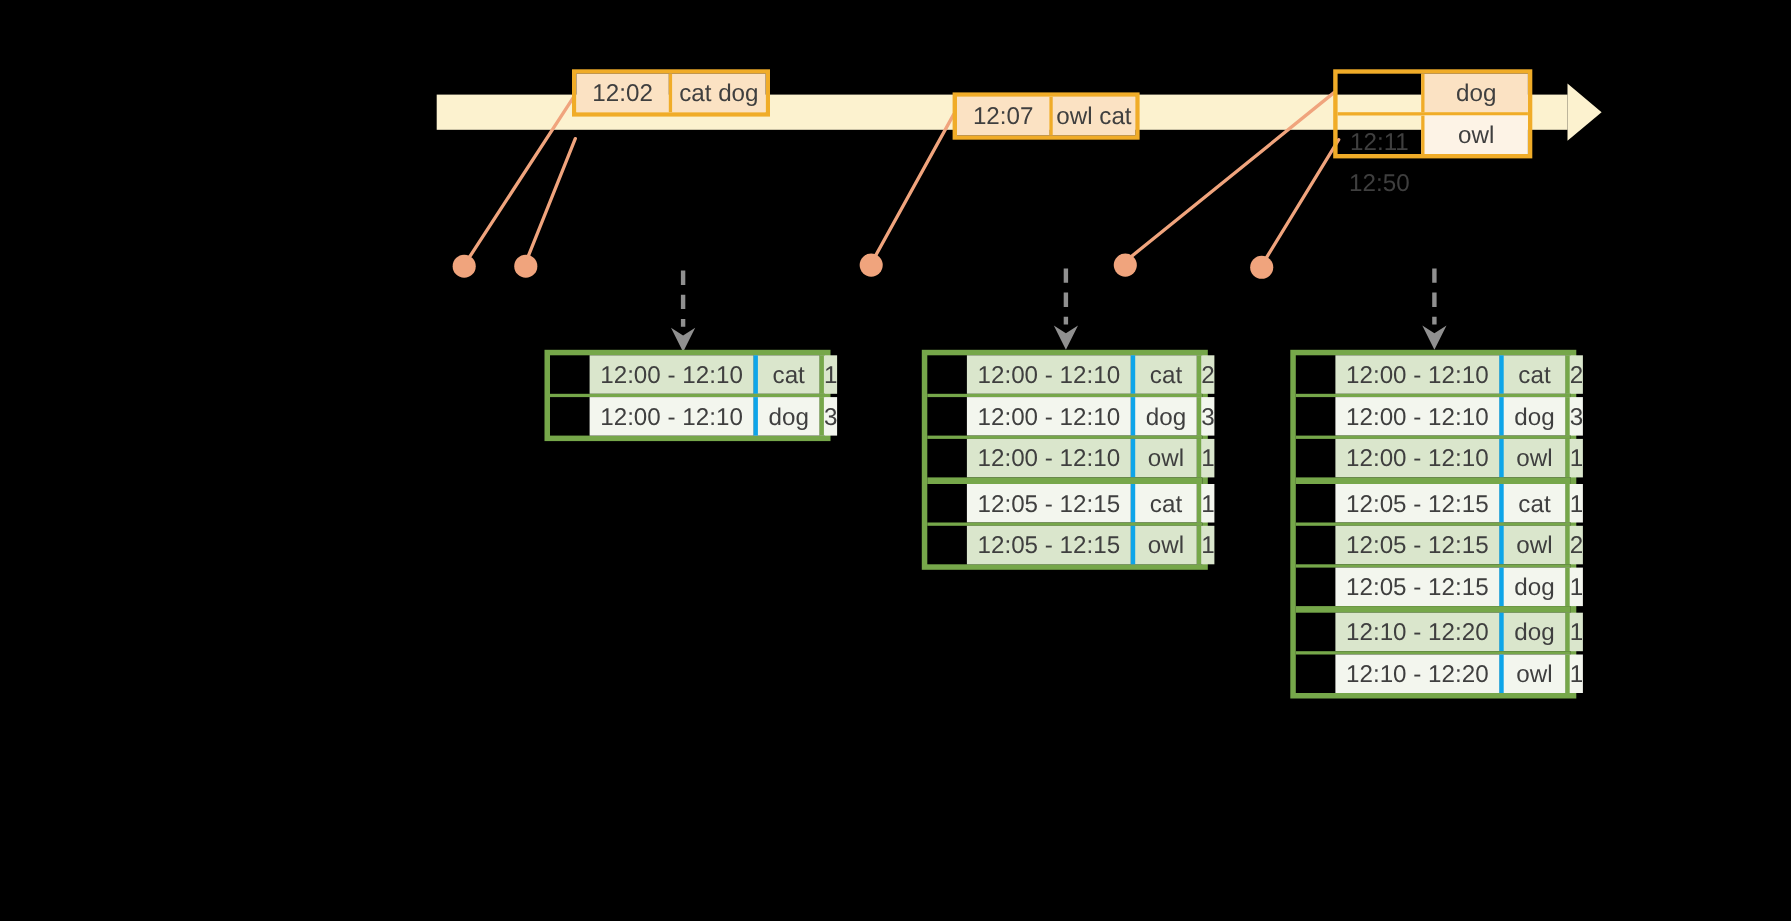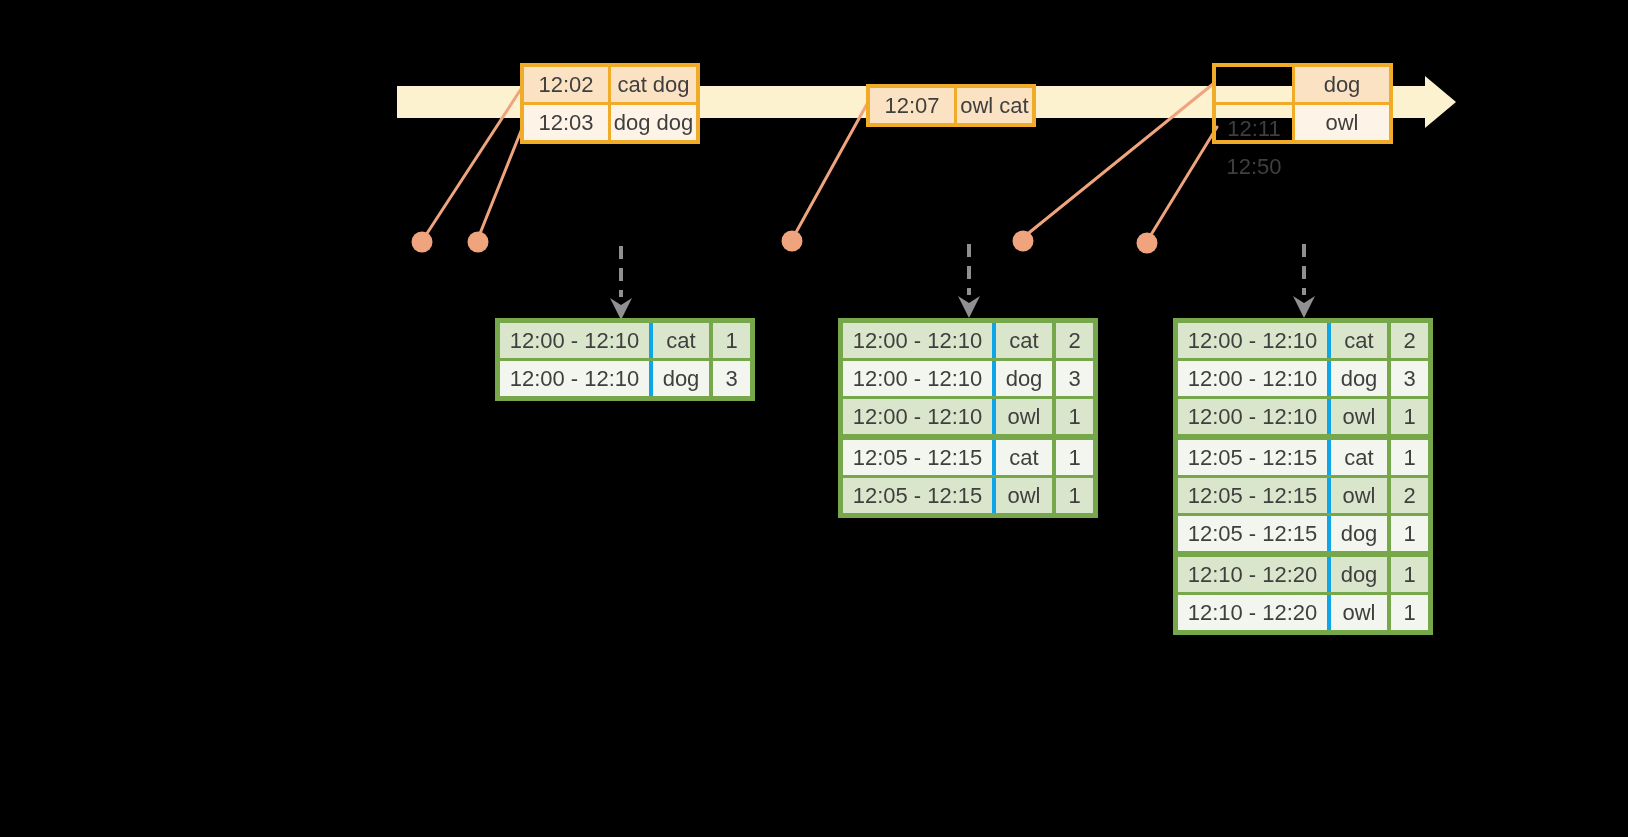--- a/index.html
+++ b/index.html
@@ -20,21 +20,21 @@
   .event-row{display:flex;height:35px;}
   .event-row + .event-row{border-top:3px solid #F0AC28;}
   .event-row .ecell{line-height:35px;text-align:center;font-size:22px;}
   .event-row .time{flex:0 0 84px;}
   .event-box.b3 .time{flex:0 0 76px;margin-top:44px;}
   .event-row .words{flex:1;border-left:3px solid #F0AC28;}
   .event-row:nth-child(1) .ecell{background:#FBE2C3;}
   .event-row:nth-child(2) .ecell{background:#FDF3E6;}
   
   .result-table{position:absolute;width:250px;border:5px solid #76A74A;display:flex;flex-direction:column;}
-  .rrow{display:flex;height:35px;}
+  .rrow{display:flex;height:35px;padding-left:36px;}
   .rrow + .rrow{border-top:3px solid #76A74A;}
   .rrow.group-start{border-top-width:6px;}
   .rrow .rcell{line-height:35px;text-align:center;font-size:22px;}
   .rrow .win{flex:0 0 149px;}
   .rrow .word{flex:0 0 56px;border-left:4px solid #0ea5e9;}
   .rrow .cnt{flex:1;border-left:4px solid #76A74A;}
   .rrow:nth-child(odd) .rcell{background:#DAE6CC;}
   .rrow:nth-child(even) .rcell{background:#F3F6EE;}
 </style>
 </head>
@@ -67,24 +67,20 @@
       <polygon points="958,296 969,303 980,296 969,318" fill="#909090"></polygon>
       <line x1="1304" y1="244" x2="1304" y2="295" stroke="#909090" stroke-width="4" stroke-dasharray="13 9"></line>
       <polygon points="1293,296 1304,303 1315,296 1304,318" fill="#909090"></polygon>
     </g>
   </svg>
 
   <div class="event-box b1" style="left:520px;top:63px;width:172px;">
     <div class="event-row">
         <div class="ecell time">12:02</div>
         <div class="ecell words">cat dog</div>
-      </div>
-      <div class="event-row">
-        <div class="ecell time">12:03</div>
-        <div class="ecell words">dog dog</div>
       </div>
   </div>
 
   <div class="event-box b2" style="left:866px;top:84px;width:162px;">
     <div class="event-row">
         <div class="ecell time">12:07</div>
         <div class="ecell words">owl cat</div>
       </div>
   </div>
 

